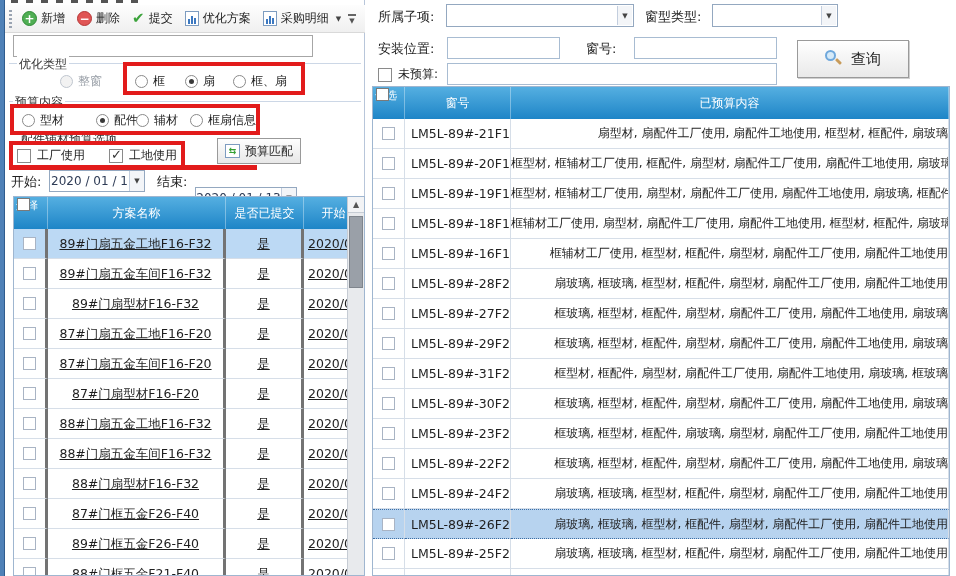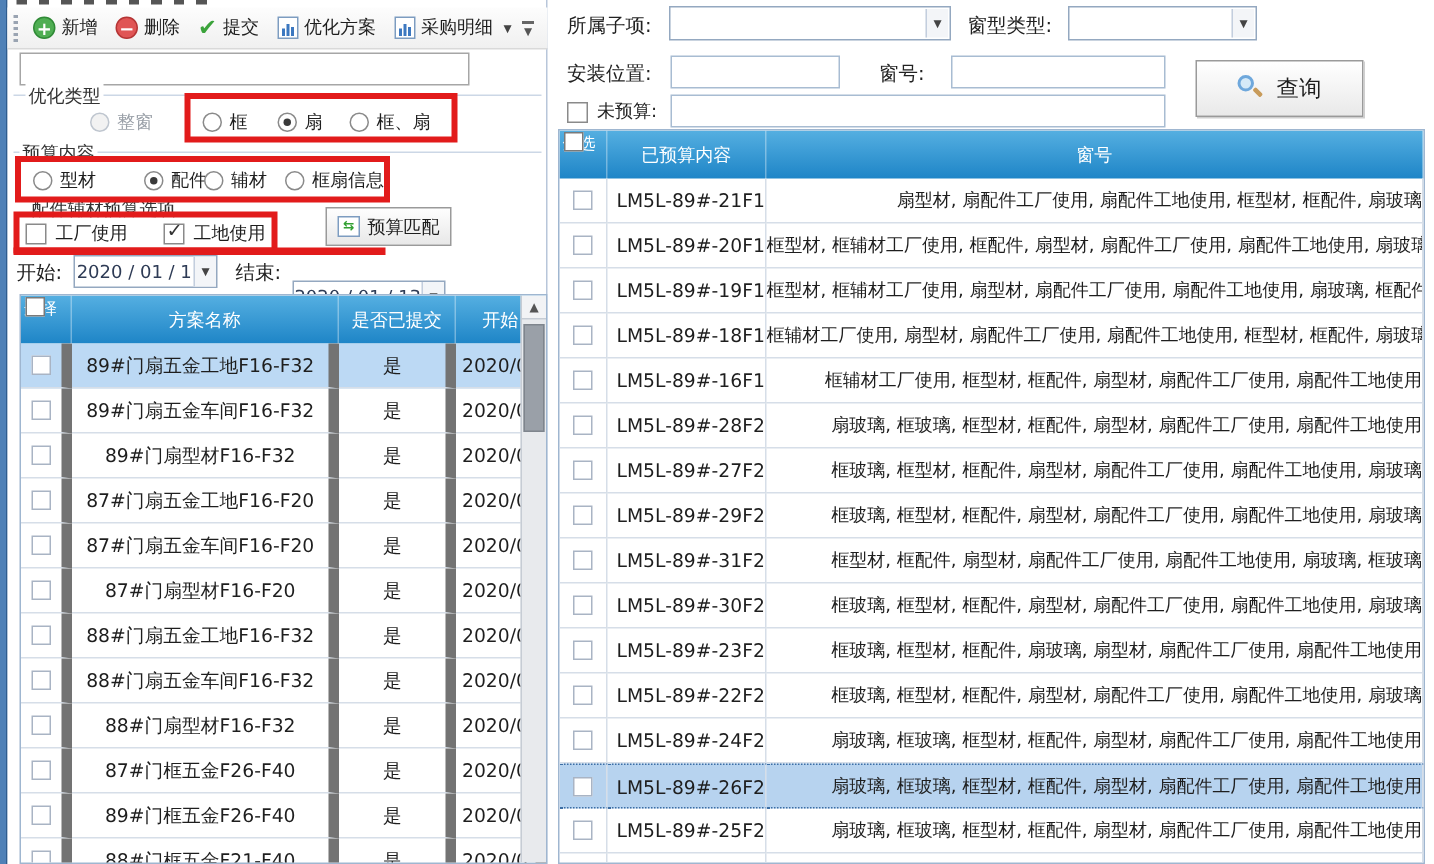--- a/index.html
+++ b/index.html
@@ -63,21 +63,21 @@
   .date-arrow { width:15px; height:100%; border-left:1px solid #c3cede; background:#f3f5f8; font-size:7px; color:#444; display:flex; align-items:center; justify-content:center; }
 
   
   .ltable { position:absolute; left:8px; top:196px; width:352px; height:380px; border:1px solid #9fb6d0; overflow:hidden; background:#fff; }
   .lhead, .lrow { display:grid; grid-template-columns:34px 178px 78px 1fr; }
   .lhead { height:32px; background:linear-gradient(#55afe1,#1e85c7); color:#fff; }
   .lhead > div { border-right:1px solid rgba(255,255,255,.35); position:relative; font-size:12px; display:flex; align-items:center; justify-content:center; }
   .hc-sel span { position:absolute; left:2px; top:1px; font-size:11px; }
   .hc-sel .hcb { position:absolute; left:3px; bottom:2px; width:13px; height:13px; background:#fff; border:1px solid #7a7a7a; }
   .lrow { height:30px; line-height:29px; }
-  .lrow > div { border-right:7px solid #737373; border-bottom:1px solid #d6dee8; overflow:hidden; white-space:nowrap; }
+  .lrow > div { border-right:3px solid #737373; border-bottom:1px solid #d6dee8; overflow:hidden; white-space:nowrap;text-decoration:underline; }
   .lrow .c0 { display:flex; align-items:center; justify-content:center; }
   .rowcb { width:13px; height:13px; border:1px solid #a9b4c4; background:#fff; }
   .lrow .c1, .lrow .c2 { text-align:center; font-size:12.5px; }
   .lrow .c3 { padding-left:4px; font-size:12.5px; }
   .lrow.selected > div { background:#bcd9f4; }
 
   .lscroll { position:absolute; right:0; top:0; width:17px; height:100%; background:#e8eaed; border-left:1px solid #c6ccd4; }
   .lscroll .up { height:16px; background:#f2f3f5; border-bottom:1px solid #c6ccd4; font-size:8px; color:#555; text-align:center; line-height:15px; }
   .lscroll .thumb { position:absolute; left:1px; top:19px; width:14px; height:72px; background:#9aa0a8; border:1px solid #7f858d; }
 
@@ -372,22 +372,22 @@
       </span>
     <span>查询</span>
   </div>
 
   <div class="rtable">
     <div class="rhead">
       <div class="hc-sel">
         <span>全选</span>
         <span class="hcb"></span>
       </div>
+      <div>窗号</div>
       <div>已预算内容</div>
-      <div>窗号</div>
     </div>
     <div id="right-rows">
   <div class="rrow">
     <div class="c0">
             <span class="rowcb"></span>
           </div>
     <div class="c1">LM5L-89#-21F19</div>
     <div class="c2">扇型材, 扇配件工厂使用, 扇配件工地使用, 框型材, 框配件, 扇玻璃</div>
   </div>
 

